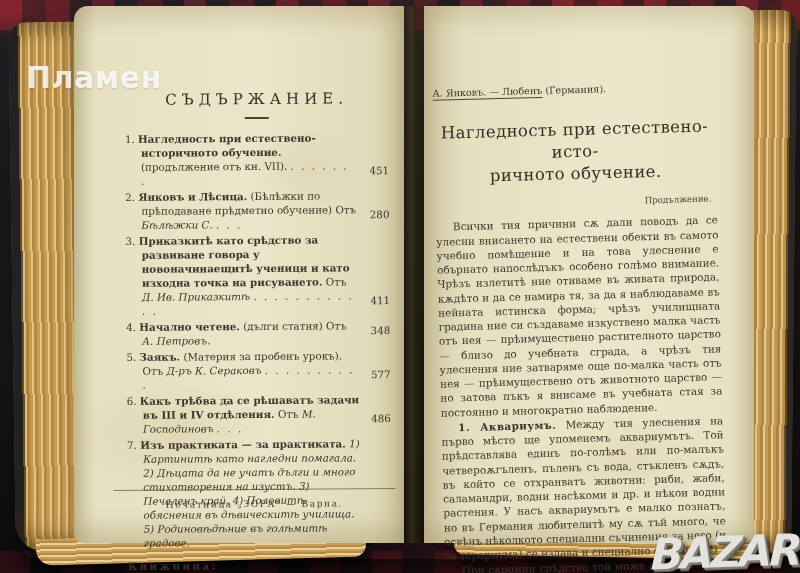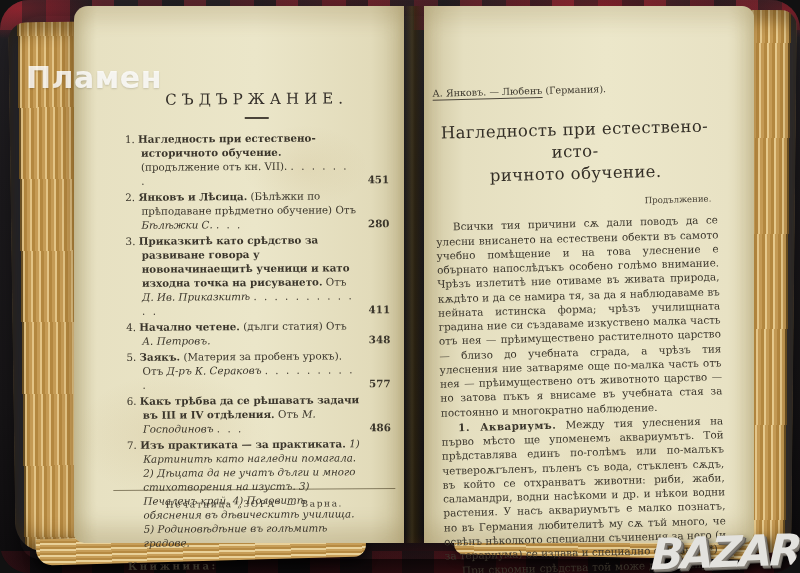--- a/index.html
+++ b/index.html
@@ -7,21 +7,20 @@
     position:relative;width:800px;height:573px;overflow:hidden;
     font-family:"DejaVu Serif",serif;
     background:
       radial-gradient(120px 45px at 20px 8px,  rgba(146,35,46,.85), rgba(146,35,46,0) 70%),
       radial-gradient(150px 40px at 340px 0px, rgba(110,28,38,.55), rgba(110,28,38,0) 70%),
       radial-gradient(220px 45px at 600px 6px, rgba(150,34,44,.75), rgba(150,34,44,0) 72%),
       radial-gradient(110px 40px at 785px 10px,rgba(130,30,40,.8),  rgba(130,30,40,0) 70%),
       radial-gradient(240px 60px at 470px 575px,rgba(96,20,28,.6),  rgba(96,20,28,0) 72%),
       radial-gradient(200px 70px at 760px 585px,rgba(70,16,22,.55), rgba(70,16,22,0) 75%),
       linear-gradient(180deg,#232125 0%,#1b191c 30%,#161416 70%,#0e0c0e 100%);
-    border-radius: 29px;
   }
   .bg-strip-top{position:absolute;top:0;left:0;right:0;height:30px;opacity:.45;
     background:repeating-linear-gradient(90deg,rgba(160,40,50,.9) 0 22px,rgba(38,30,32,.9) 22px 46px,rgba(125,30,40,.9) 46px 70px,rgba(26,22,24,.9) 70px 92px);}
   .bg-strip-bottom{position:absolute;bottom:0;left:0;right:0;height:22px;opacity:.5;
     background:repeating-linear-gradient(90deg,rgba(98,22,30,.7) 0 30px,rgba(22,18,20,.85) 30px 62px);}
 
   .book{position:absolute;left:12px;top:6px;right:6px;bottom:20px;}
   .book-shadow{position:absolute;left:8px;right:2px;top:10px;bottom:-6px;border-radius:20px;
     box-shadow:0 16px 26px rgba(0,0,0,.65);}
 
@@ -64,21 +63,21 @@
   
   .lp-inner{position:absolute;left:52px;right:14px;top:84px;bottom:34px;
     transform:rotate(-0.4deg);color:#3a352b;}
   .lp-title{text-align:center;font-size:15px;letter-spacing:5px;color:#35302a;}
   .lp-title-dash{width:24px;height:2px;background:#4a443a;margin:9px auto 12px;}
   .toc{font-size:10.3px;line-height:1.36;}
   .toc-item{position:relative;padding-left:16px;text-indent:-16px;margin-bottom:2px;padding-right:30px;}
   .toc-item .b{font-weight:bold;}
   .toc-item .i{font-style:italic;}
   .toc-item .dots{letter-spacing:2px;color:#4a443a;}
-  .toc-item .pg{position:absolute;right:0;bottom:0;text-indent:0;font-weight:bold;}
+  .toc-item .pg{position:absolute;right:0;bottom:9px;text-indent:0;font-weight:normal;}
   .books{margin-top:9px;font-size:10.2px;line-height:1.4;}
   .books-header{font-weight:bold;letter-spacing:2.5px;margin-bottom:3px;}
   .lp-imprint{position:absolute;left:-14px;right:-4px;bottom:0;border-top:1px solid rgba(70,60,35,.6);
     padding-top:9px;text-align:center;font-size:9px;letter-spacing:1.6px;color:#3f3a30;}
 
   
   .rp-inner{position:absolute;left:14px;right:34px;top:78px;bottom:24px;
     transform:rotate(-1.5deg);color:#3a352b;}
   .running-head{font-size:9.6px;color:#3c372d;}
   .running-head .u{border-bottom:1px solid #4a443a;padding-bottom:1px;}

